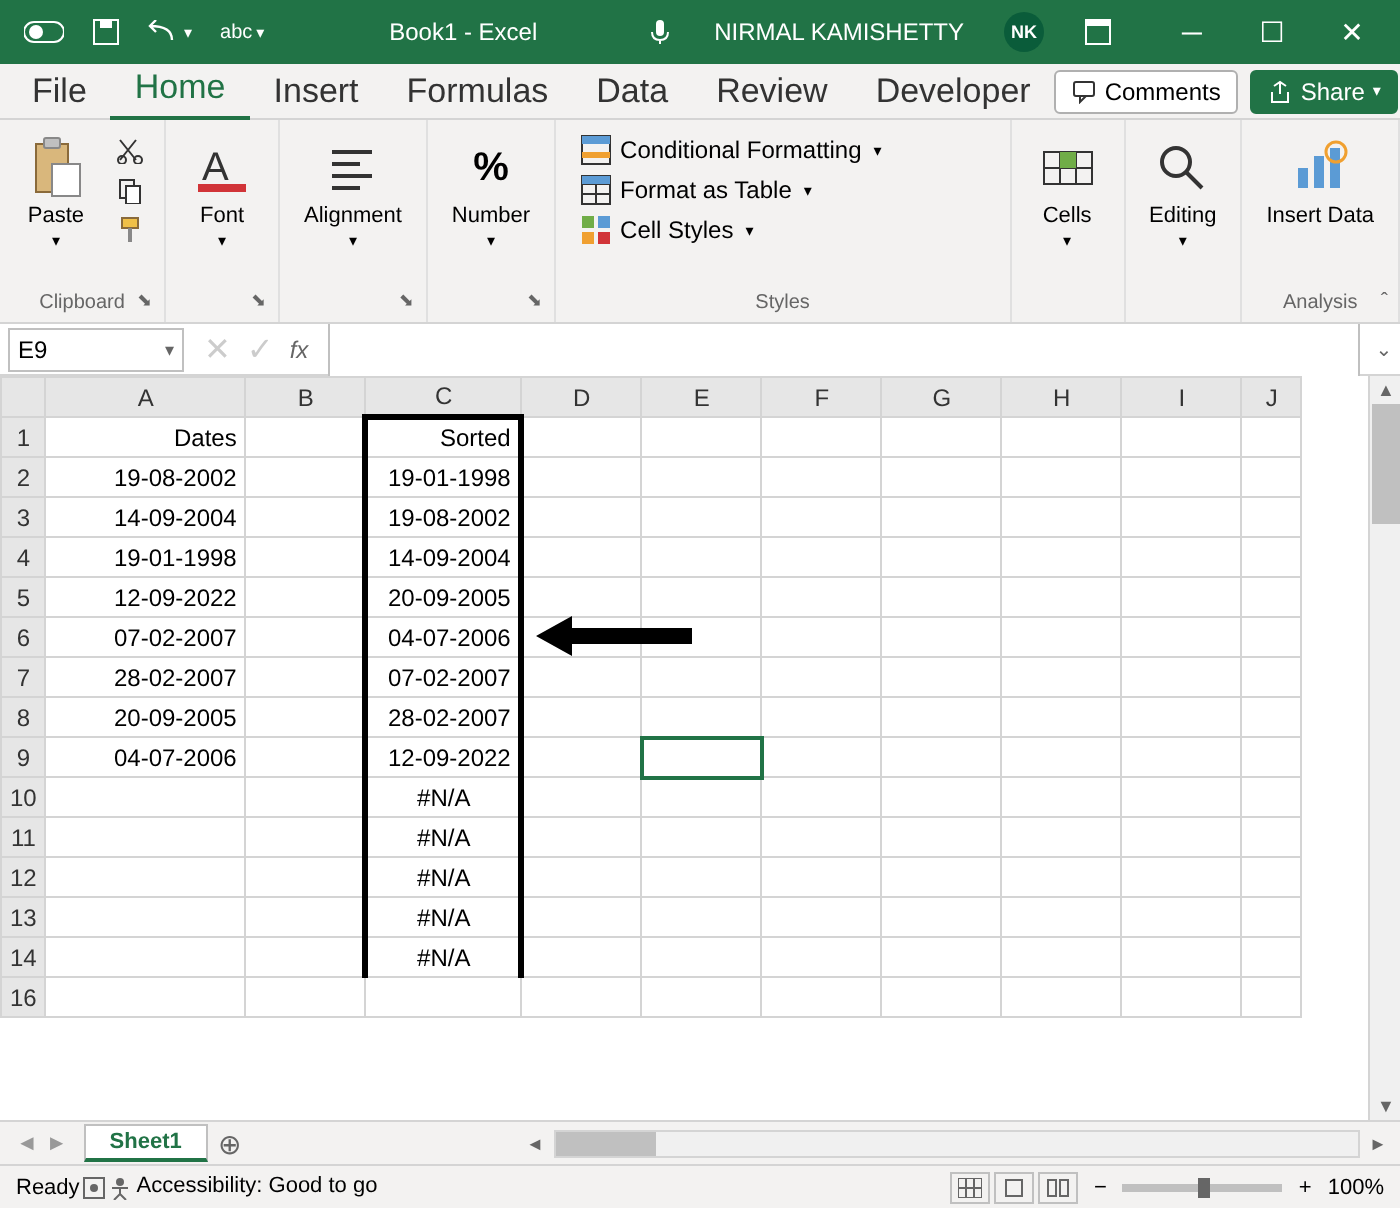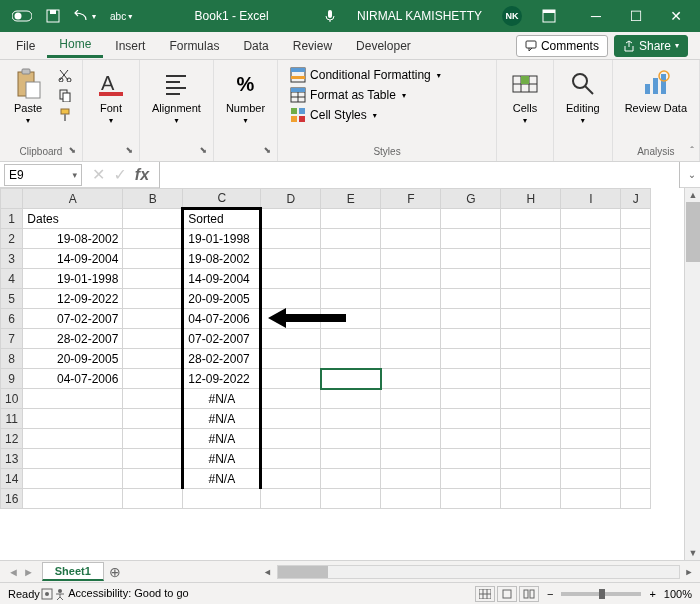--- a/index.html
+++ b/index.html
@@ -10,21 +10,21 @@
     .title-qat { display: flex; align-items: center; gap: 6px; padding: 0 8px; }
     .title-qat .qat-item { display: flex; align-items: center; gap: 2px; padding: 2px 4px; }
     .title-center { flex: 1; text-align: center; }
     .title-right { display: flex; align-items: center; gap: 20px; padding: 0 4px; }
     .user-badge { background: #0a5c3a; border-radius: 50%; width: 20px; height: 20px; display: flex; align-items: center; justify-content: center; font-size: 9px; font-weight: bold; }
     .win-controls { display: flex; }
     .win-btn { width: 40px; height: 32px; display: flex; align-items: center; justify-content: center; font-size: 14px; }
     
     
     .tabs { height: 28px; background: #f3f2f1; display: flex; align-items: center; padding: 0 4px; border-bottom: 1px solid #d4d4d4; }
-    .tab { padding: 4px 12px; font-size: 12px; color: #333; cursor: pointer; }
+    .tab { padding: 4px 12px; font-size: 17px; color: #333; cursor: pointer; }
     .tab.active { color: #217346; font-weight: 400; border-bottom: 3px solid #217346; }
     .tabs-right { margin-left: auto; display: flex; gap: 6px; padding-right: 8px; }
     .comments-btn, .share-btn { display: flex; align-items: center; gap: 4px; padding: 3px 8px; border: 1px solid #b0b0b0; border-radius: 3px; font-size: 12px; background: #fff; }
     .share-btn { background: #217346; color: #fff; border-color: #217346; }
     
     
     .ribbon { height: 102px; background: #f3f2f1; display: flex; border-bottom: 1px solid #d4d4d4; position: relative; }
     .ribbon-group { display: flex; flex-direction: column; padding: 4px 6px; border-right: 1px solid #e0e0e0; }
     .group-content { flex: 1; display: flex; align-items: flex-start; gap: 4px; }
     .group-label { font-size: 10px; color: #666; text-align: center; padding-top: 2px; position: relative; }
@@ -32,36 +32,36 @@
     .big-btn { display: flex; flex-direction: column; align-items: center; justify-content: center; padding: 4px 6px; font-size: 11px; gap: 2px; }
     .big-btn .icon-box { width: 32px; height: 32px; display: flex; align-items: center; justify-content: center; }
     .small-btns { display: flex; flex-direction: column; gap: 2px; padding-top: 2px; }
     .small-btn { width: 22px; height: 18px; display: flex; align-items: center; justify-content: center; font-size: 11px; }
     .styles-list { display: flex; flex-direction: column; gap: 2px; font-size: 12px; padding: 2px 4px; }
     .style-item { display: flex; align-items: center; gap: 4px; padding: 1px 2px; }
     .ribbon-collapse { position: absolute; right: 6px; bottom: 4px; font-size: 11px; color: #666; }
     
     
     .namebox-row { height: 26px; display: flex; align-items: center; border-bottom: 1px solid #d4d4d4; background: #fff; }
-    .name-box { width: 78px; height: 22px; border: 1px solid #c0c0c0; margin-left: 4px; display: flex; align-items: center; padding: 0 4px; font-size: 12px; }
+    .name-box { width: 88px; height: 22px; border: 1px solid #c0c0c0; margin-left: 4px; display: flex; align-items: center; padding: 0 4px; font-size: 12px; }
     .name-box .dd { margin-left: auto; font-size: 9px; color: #666; }
     .fx-controls { display: flex; align-items: center; gap: 8px; padding: 0 10px; color: #999; }
-    .fx-label { font-style: italic; font-size: 16px; color: #666; font-weight: bold; }
+    .fx-label { font-style: italic; font-size: 12px; color: #666; }
     .formula-bar { flex: 1; height: 40px; border: 1px solid #c0c0c0; margin: 2px 4px 2px 0; background: #fff; }
     .fb-expand { width: 16px; text-align: center; font-size: 10px; color: #666; }
     
     
     .grid-wrap { position: relative; height: 372px; overflow: hidden; background: #fff; }
     .grid { border-collapse: collapse; table-layout: fixed; }
     .grid th, .grid td { border: 1px solid #d4d4d4; font-size: 12px; height: 20px; padding: 0 4px; background: #fff; }
     .grid th { background: #e6e6e6; font-weight: normal; text-align: center; color: #333; }
     .grid th.corner { width: 18px; background: #e6e6e6; }
     .grid th.row-hdr { width: 18px; text-align: center; }
     .grid td { text-align: right; }
-    .grid td.txt-left { text-align: left; }
+    .grid td.txt-left { text-align: right; }
     .grid td.txt-center { text-align: center; }
     .col-A { width: 100px; }
     .col-B { width: 60px; }
     .col-C { width: 78px; }
     .col-D { width: 60px; }
     .col-E { width: 60px; }
     .col-F { width: 60px; }
     .col-G { width: 60px; }
     .col-H { width: 60px; }
     .col-I { width: 60px; }
@@ -338,21 +338,21 @@
     <div class="group-content">
       <div class="big-btn">
         <div class="icon-box">
             <svg width="28" height="28">
               <rect x="3" y="14" width="5" height="10" fill="#5b9bd5"></rect>
               <rect x="11" y="8" width="5" height="16" fill="#5b9bd5"></rect>
               <rect x="19" y="4" width="5" height="20" fill="#5b9bd5"></rect>
               <circle cx="22" cy="6" r="5" fill="none" stroke="#f0a030" stroke-width="1.5"></circle>
             </svg>
           </div>
-        <span style="text-align:center;line-height:1.1">Review Data</span>
+        <span style="text-align:center;line-height:1.1">Insert Data</span>
       </div>
     </div>
     <div class="group-label"><span>Analysis</span></div>
   </div>
 
   <div class="ribbon-collapse">ˆ</div>
 </div>
 
 <div class="namebox-row">
   <div class="name-box">

